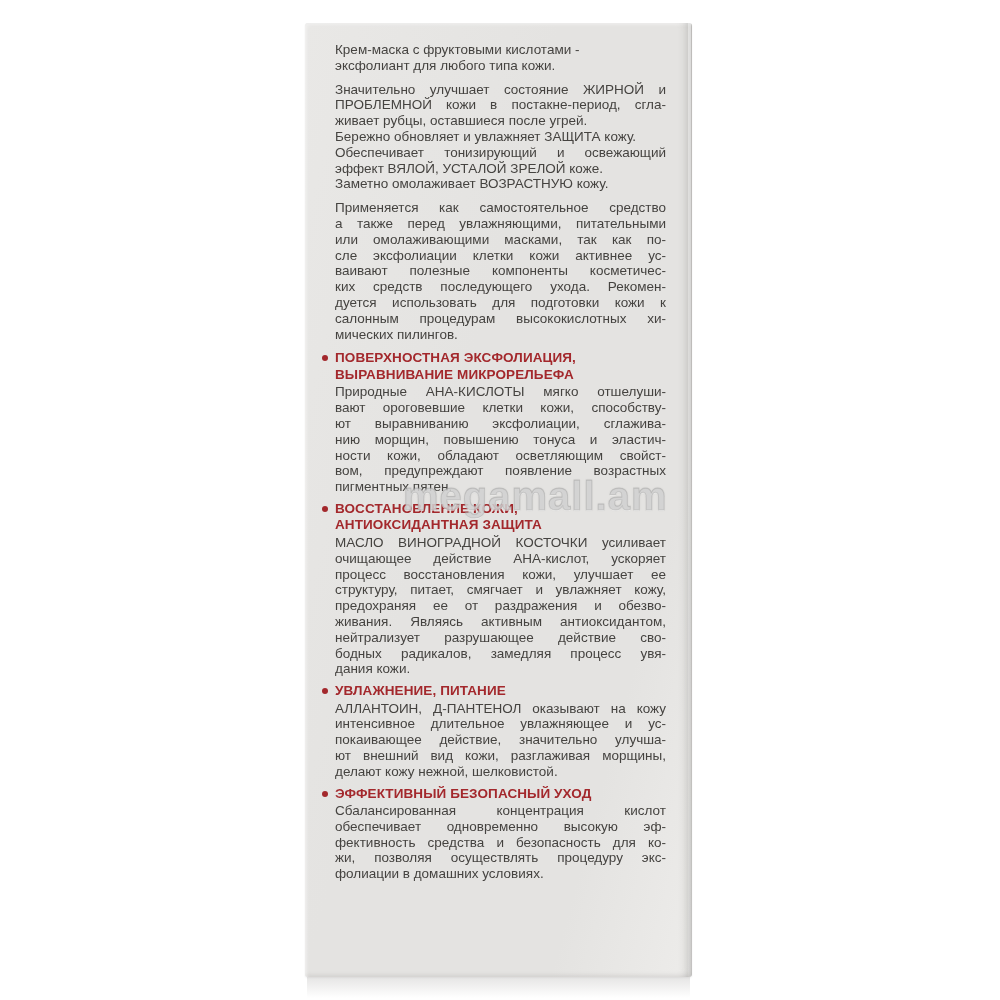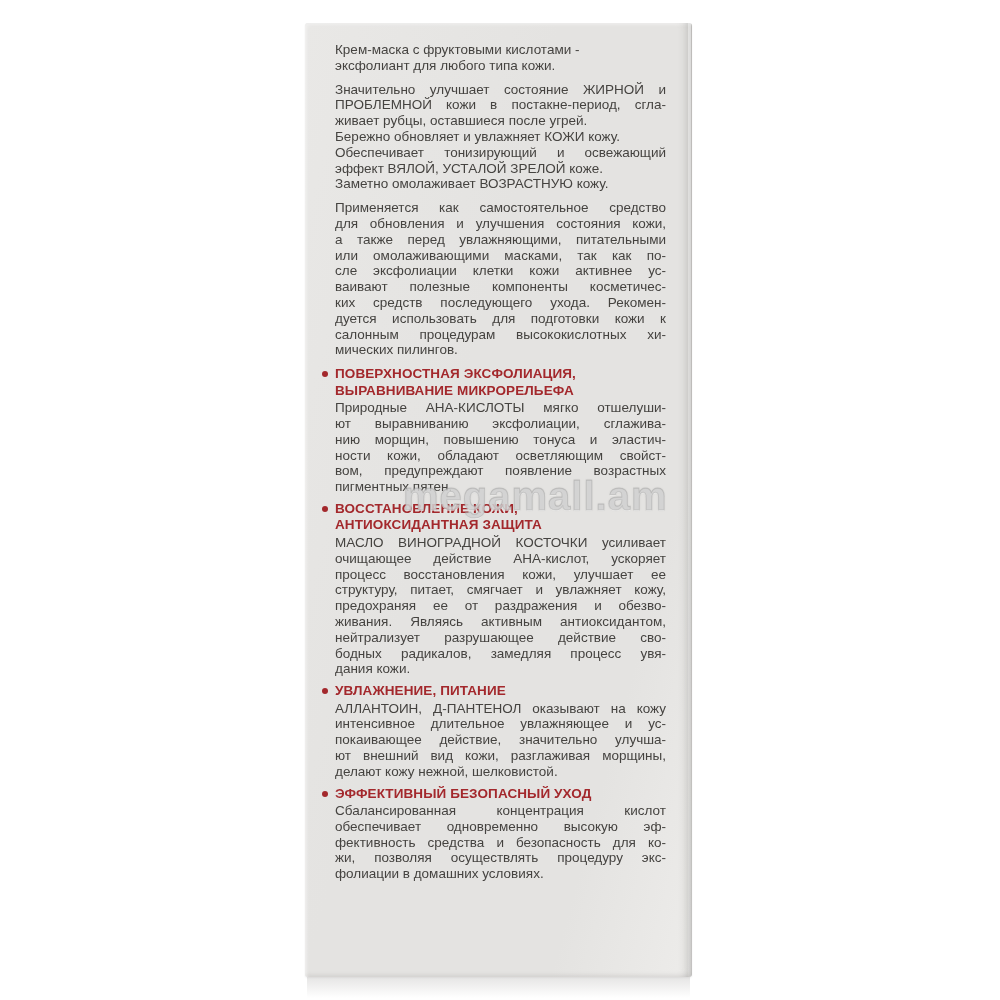--- a/index.html
+++ b/index.html
@@ -64,49 +64,49 @@
 
       <div class="para noj">
           <div class="line">Крем-маска с фруктовыми кислотами -</div>
           <div class="line endl">эксфолиант для любого типа кожи.</div>
         </div>
 
       <div class="para">
           <div class="line">Значительно улучшает состояние ЖИРНОЙ и</div>
           <div class="line">ПРОБЛЕМНОЙ кожи в постакне-период, сгла-</div>
           <div class="line endl">живает рубцы, оставшиеся после угрей.</div>
-          <div class="line endl">Бережно обновляет и увлажняет КОЖИ кожу.</div>
+          <div class="line endl">Бережно обновляет и увлажняет ЗАЩИТА кожу.</div>
           <div class="line">Обеспечивает тонизирующий и освежающий</div>
           <div class="line endl">эффект ВЯЛОЙ, УСТАЛОЙ ЗРЕЛОЙ коже.</div>
           <div class="line endl">Заметно омолаживает ВОЗРАСТНУЮ кожу.</div>
         </div>
 
       <div class="para">
           <div class="line">Применяется как самостоятельное средство</div>
-          <div class="line">для обновления и улучшения состояния кожи,</div>
           <div class="line">а также перед увлажняющими, питательными</div>
           <div class="line">или омолаживающими масками, так как по-</div>
           <div class="line">сле эксфолиации клетки кожи активнее ус-</div>
           <div class="line">ваивают полезные компоненты косметичес-</div>
           <div class="line">ких средств последующего ухода. Рекомен-</div>
           <div class="line">дуется использовать для подготовки кожи к</div>
           <div class="line">салонным процедурам высококислотных хи-</div>
           <div class="line endl">мических пилингов.</div>
         </div>
 
       <div class="section">
         <div class="heading">
           <span class="bullet"></span>
           <div>
               <div class="hline">ПОВЕРХНОСТНАЯ ЭКСФОЛИАЦИЯ,</div>
               <div class="hline">ВЫРАВНИВАНИЕ МИКРОРЕЛЬЕФА</div>
             </div>
         </div>
         <div class="body">
             <div class="line">Природные АНА-КИСЛОТЫ мягко отшелуши-</div>
+            <div class="line">вают ороговевшие клетки кожи, способству-</div>
             <div class="line">ют выравниванию эксфолиации, сглажива-</div>
             <div class="line">нию морщин, повышению тонуса и эластич-</div>
             <div class="line">ности кожи, обладают осветляющим свойст-</div>
             <div class="line">вом, предупреждают появление возрастных</div>
             <div class="line endl">пигментных пятен.</div>
           </div>
       </div>
 
       <div class="section">
         <div class="heading">

